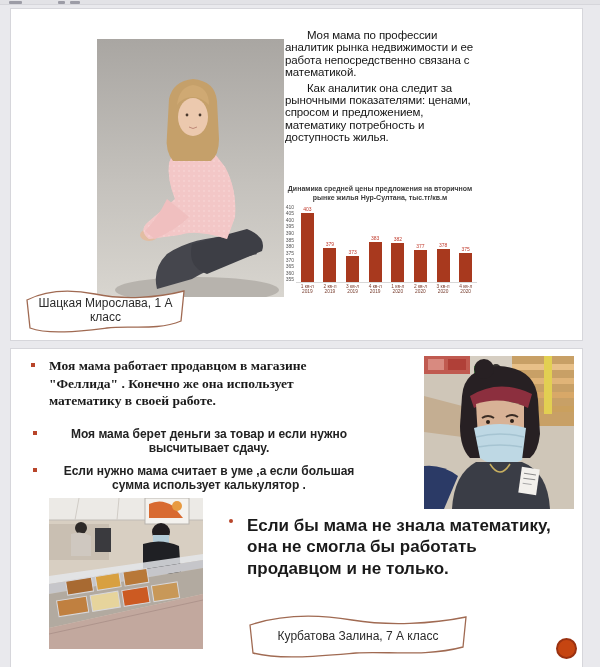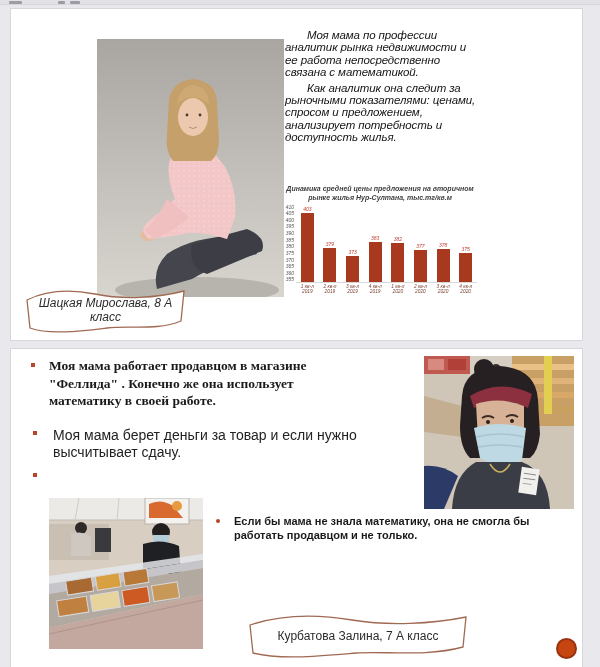--- a/index.html
+++ b/index.html
@@ -3,21 +3,21 @@
 <meta charset="utf-8">
 <style>
   * { margin:0; padding:0; box-sizing:border-box; }
   html,body { width:600px; height:667px; }
   body { position:relative; background:#e9e9ed; font-family:"Liberation Sans",sans-serif; overflow:hidden; }
 
   .top-strip { position:absolute; top:0; left:0; width:600px; height:5px; background:#e2e2e6; border-bottom:1px solid #d6d6db; }
   .strip-mark { position:absolute; top:1px; height:3px; background:#9c9ca6; border-radius:1px; }
 
   .slide { position:absolute; left:10px; width:573px; background:#fff; border:1px solid #d6d6db; }
-  .slide1 { top:8px; height:333px;font-style:italic; }
+  .slide1 { top:8px; height:333px; }
   .slide2 { top:348px; height:319px; border-bottom:none; }
 
   
   .s1-photo { position:absolute; left:86px; top:30px; width:187px; height:258px; overflow:hidden; }
   .s1-photo svg, .ph svg { width:100%; height:100%; display:block; }
   .s1-text { position:absolute; left:274px; top:20px; width:196px; font-size:11.5px; line-height:1.08; color:#141414; letter-spacing:-0.1px; z-index:3; }
   .s1-text p { text-indent:22px; margin-bottom:3px; }
 
   .chart { position:absolute; left:272px; top:176px; width:194px; z-index:2; }
   .chart-title { font-size:7px; font-weight:bold; color:#3c3c3c; text-align:center; line-height:1.25; margin-bottom:2px; }
@@ -34,23 +34,23 @@
   .wave-text { position:absolute; inset:0; display:flex; align-items:center; justify-content:center; text-align:center; font-size:12px; color:#2b2b2b; line-height:1.2; padding:0 14px; }
   .wave1 { left:12px; top:276px; width:165px; height:50px; z-index:4; }
   .wave2 { left:233px; top:262px; width:228px; height:50px; }
 
   
   .bullet { position:absolute; color:#1a1a1a; }
   .marker { position:absolute; left:2px; top:5px; width:4px; height:4px; background:#b8452a; }
   .b-main { left:10px; top:8px; width:340px; padding-left:28px; font-family:"Liberation Serif",serif; font-weight:bold; font-size:13.5px; line-height:1.3; }
   .b-main .marker { left:10px; top:6px; }
   .b-list { left:20px; top:78px; width:334px; }
-  .b-item { position:relative; padding-left:22px; font-weight:normal; font-size:14px; line-height:1.18; margin-bottom:9px; color:#222; }
+  .b-item { position:relative; padding-left:22px; font-weight:bold; font-size:12px; line-height:1.18; margin-bottom:9px; color:#222;text-align:center; }
   .b-item .marker { width:3.5px; height:3.5px; top:4px; }
-  .b-conclusion { left:199px; top:166px; width:352px; padding-left:24px; font-weight:bold; font-size:11px; line-height:1.25; color:#1a1a1a; }
+  .b-conclusion { left:212px; top:166px; width:352px; padding-left:24px; font-weight:bold; font-size:17px; line-height:1.25; color:#1a1a1a; }
   .b-conclusion .marker { left:6px; top:4px; border-radius:50%; }
 
   .ph { position:absolute; overflow:hidden; }
   .ph-selfie { left:413px; top:7px; width:150px; height:153px; }
   .ph-counter { left:38px; top:149px; width:154px; height:151px; }
 
   .record-dot { position:absolute; left:545px; top:289px; width:21px; height:21px; border-radius:50%; background:#c64511; border:2.5px solid #9a3110; }
 </style>
 </head>
 <body>
@@ -89,21 +89,21 @@
       <ellipse cx="96" cy="78" rx="15" ry="19" fill="#ecc9ae"></ellipse>
       <path d="M80,66 Q82,48 96,46 Q112,48 112,66 Q104,58 96,58 Q86,58 80,66 Z" fill="#cfa973"></path>
       <circle cx="90" cy="76" r="1.4" fill="#4a3a2e"></circle>
         <circle cx="103" cy="76" r="1.4" fill="#4a3a2e"></circle>
       <path d="M92,88 Q96,91 100,88" stroke="#c08a78" stroke-width="1" fill="none"></path>
     </svg>
   </div>
 
   <div class="s1-text">
     <p>Моя мама по профессии аналитик рынка недвижимости и ее работа непосредственно связана с математикой.</p>
-    <p>Как аналитик она следит за рыночными показателями: ценами, спросом и предложением, анализирует потребность и доступность жилья.</p>
+    <p>Как аналитик она следит за рыночными показателями: ценами, спросом и предложением, математику потребность и доступность жилья.</p>
   </div>
 
   <div class="chart">
     <div class="chart-title">Динамика средней цены предложения на вторичном рынке жилья Нур-Султана, тыс.тг/кв.м</div>
     <div class="chart-body">
       <div class="chart-yaxis" style="color: rgb(85, 85, 85);">
           <div class="ytick">410</div>
           <div class="ytick">405</div>
           <div class="ytick">400</div>
           <div class="ytick">395</div>
@@ -182,38 +182,39 @@
             </div>
           </div>
         </div>
     </div>
   </div>
 
   <div class="wave wave1">
     <svg class="outline" viewBox="0 0 165 50" preserveAspectRatio="none">
       <path d="M4,15 C24,5 46,4 72,9 C100,15 134,13 161,6 L158,36 C134,46 106,40 84,43 C58,46 26,50 7,43 Z" fill="#ffffff" stroke="#a06a52" stroke-width="1.3"></path>
     </svg>
-    <div class="wave-text">Шацкая Мирослава, 8 А класс</div>
+    <div class="wave-text">Шацкая Мирослава, 1 А класс</div>
   </div>
 </div>
 
 <div class="slide slide2">
 
   <div class="bullet b-main">
     <span class="marker"></span>
     <p>Моя мама работает продавцом в магазине "Феллида" . Конечно же она использует математику в своей работе.</p>
   </div>
 
   <div class="bullet b-list">
     <div class="b-item">
       <span class="marker"></span>
       <span>Моя мама берет деньги за товар  и если нужно высчитывает сдачу.</span>
     </div>
     <div class="b-item">
       <span class="marker"></span>
+      <span>Если нужно мама считает в уме ,а если большая сумма использует калькулятор .</span>
     </div>
   </div>
 
   <div class="ph ph-selfie">
     <svg viewBox="0 0 150 153" preserveAspectRatio="none">
       <rect width="150" height="153" fill="#cfc6b8"></rect>
       <rect x="88" y="0" width="62" height="70" fill="#c8a066"></rect>
       <rect x="88" y="8" width="62" height="6" fill="#e8c088"></rect>
       <rect x="88" y="22" width="62" height="6" fill="#e0b478"></rect>
       <rect x="88" y="36" width="62" height="6" fill="#d8a868"></rect>

